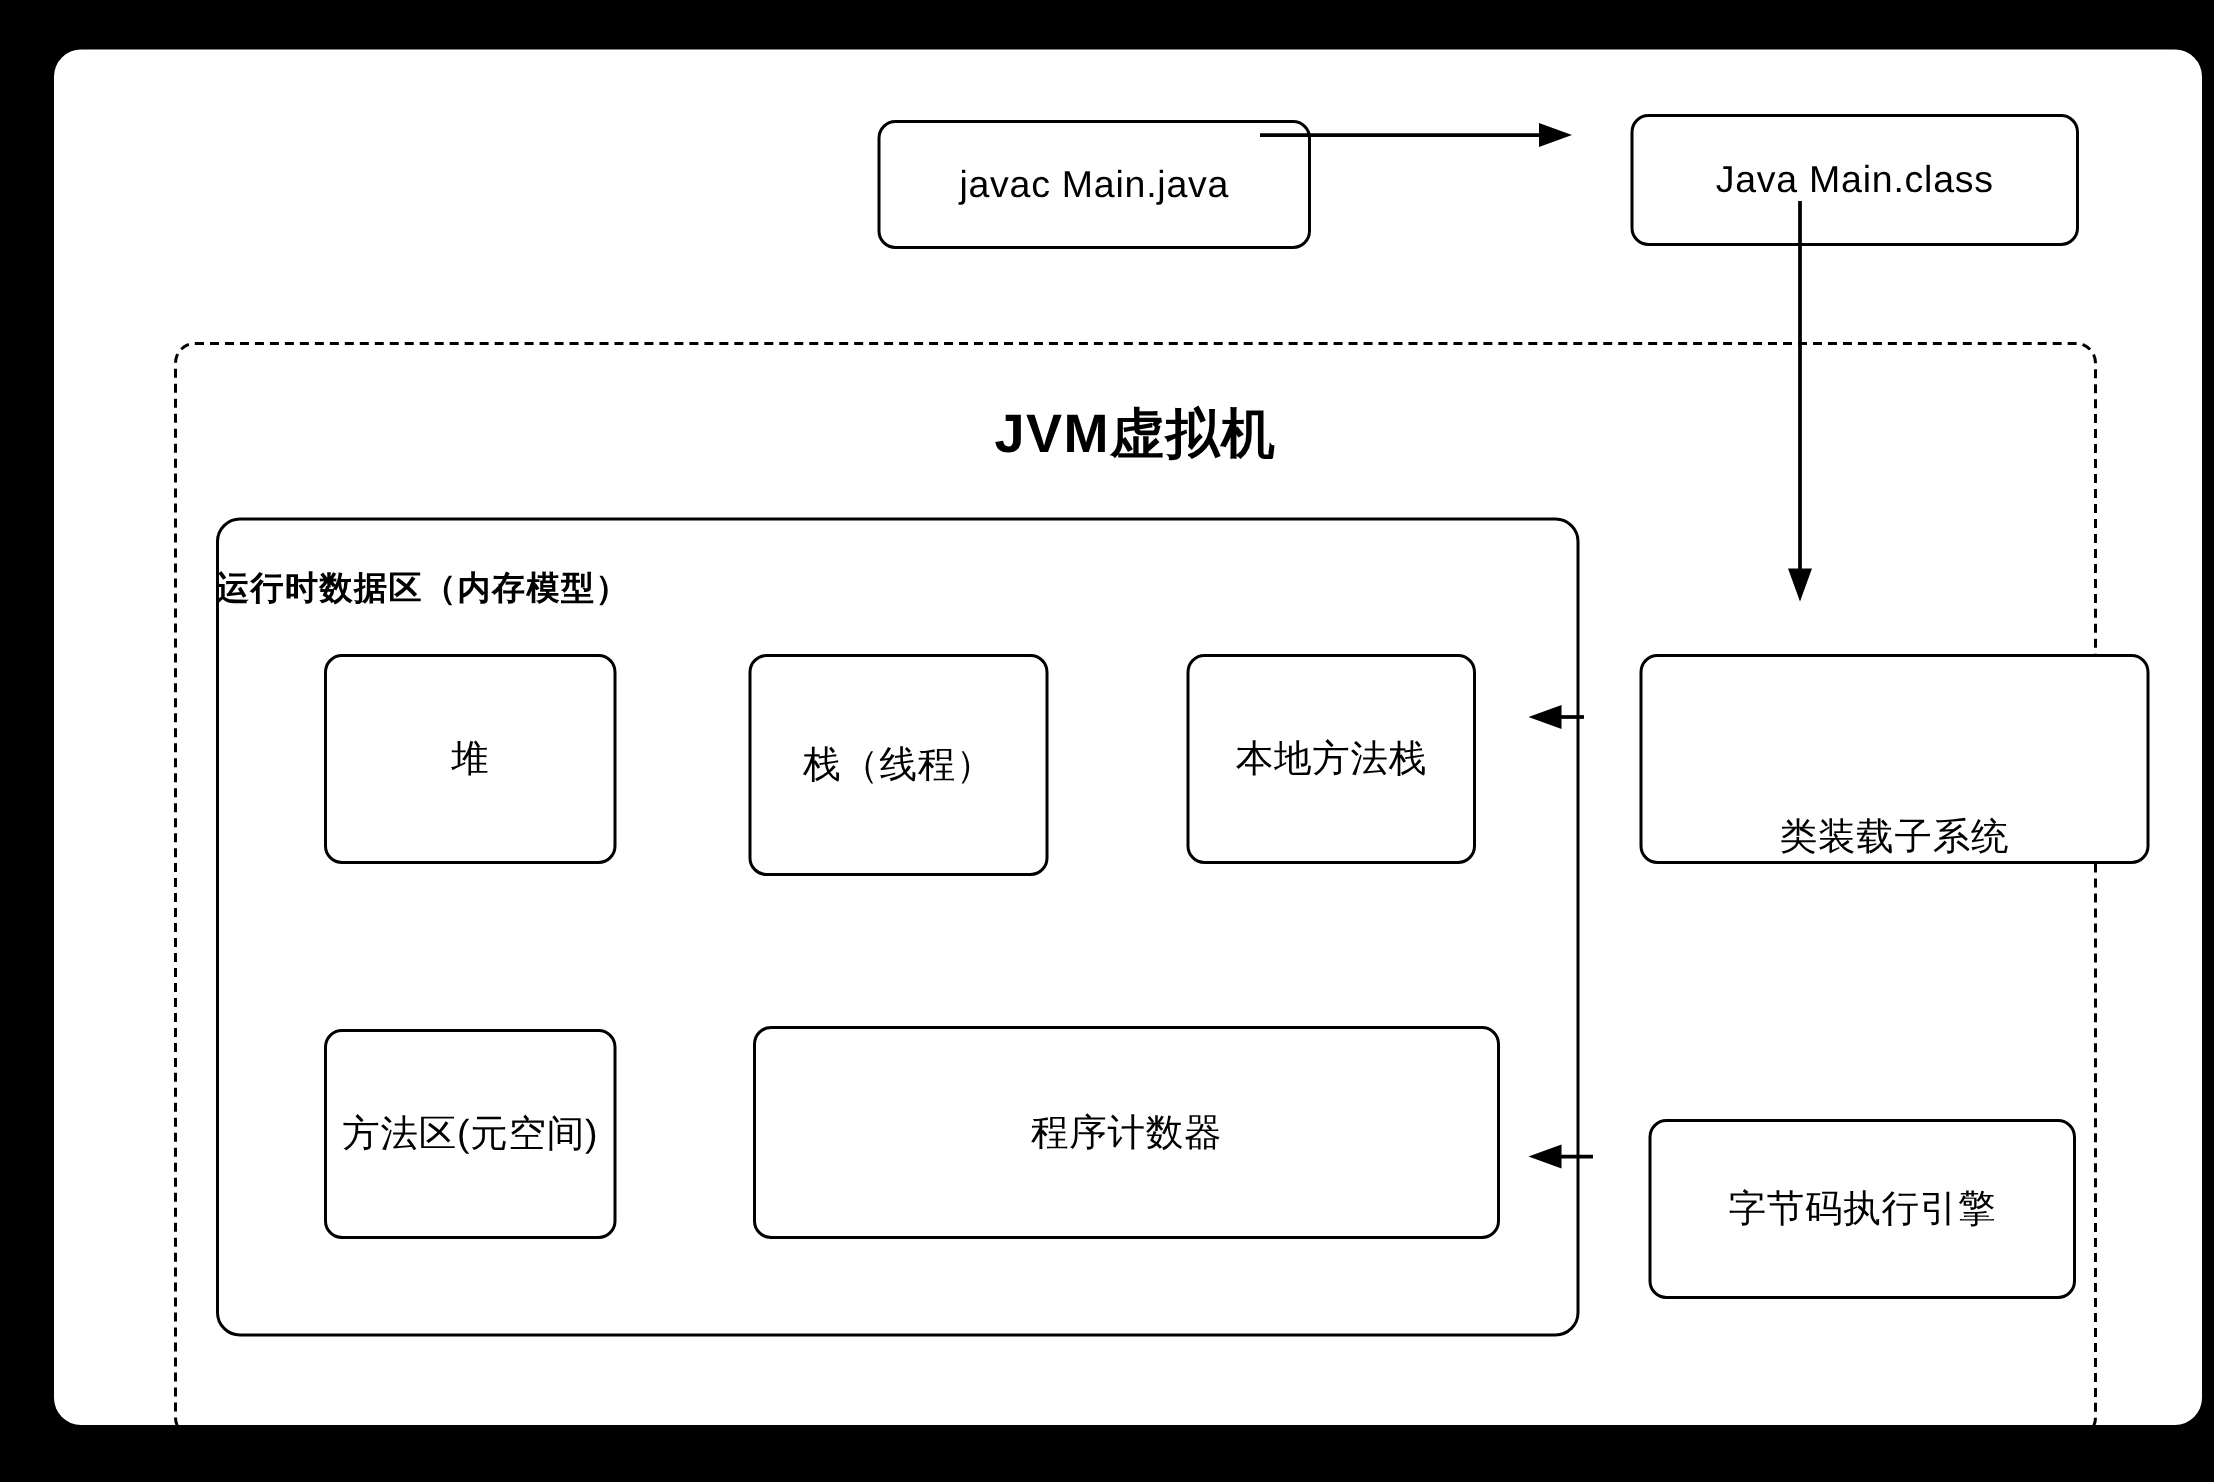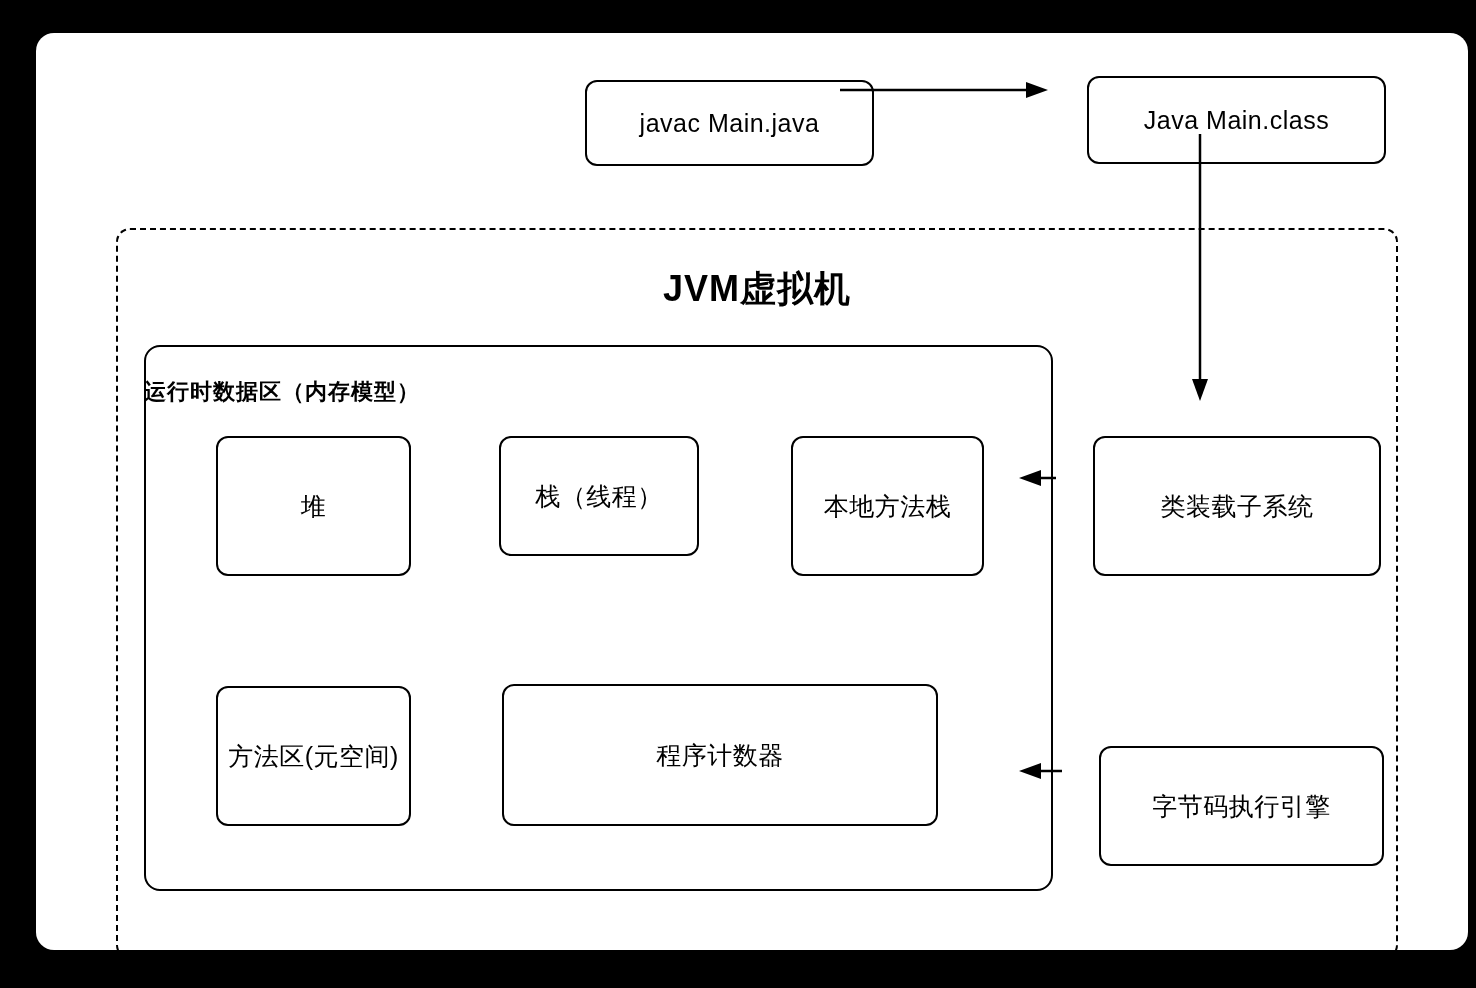--- a/index.html
+++ b/index.html
@@ -76,25 +76,25 @@
     position: absolute;
     left: 108px;
     top: 344px;
     width: 799px;
     font-size: 22px;
     font-weight: 700;
     color: var(--stroke, #000000);
     letter-spacing: 1px;
   }
   #heap-box           { left: 180px;  top: 403px; width: 195px; height: 140px; }
-  #stack-box          { left: 463px;  top: 403px; width: 200px; height: 120px; }
+  #stack-box          { left: 463px;  top: 403px; width: 200px; height: 148px; }
   #native-stack-box   { left: 755px;  top: 403px; width: 193px; height: 140px; }
   #method-area-box    { left: 180px;  top: 653px; width: 195px; height: 140px; }
-  #pc-register-box    { left: 466px;  top: 651px; width: 436px; height: 142px; }
-  #class-loader-box   { left: 1057px; top: 403px; width: 288px; height: 140px; }
+  #pc-register-box    { left: 466px;  top: 651px; width: 498px; height: 142px; }
+  #class-loader-box   { left: 1057px; top: 403px; width: 340px; height: 140px; align-items: flex-end; }
   #exec-engine-box    { left: 1063px; top: 713px; width: 285px; height: 120px; }
   #javac-box          { left: 549px;  top: 47px;  width: 289px; height: 86px; }
   #class-file-box     { left: 1051px; top: 43px;  width: 299px; height: 88px; }
   #arrow-layer {
     position: absolute;
     left: 0;
     top: 0;
     width: 1476px;
     height: 988px;
     pointer-events: none;

